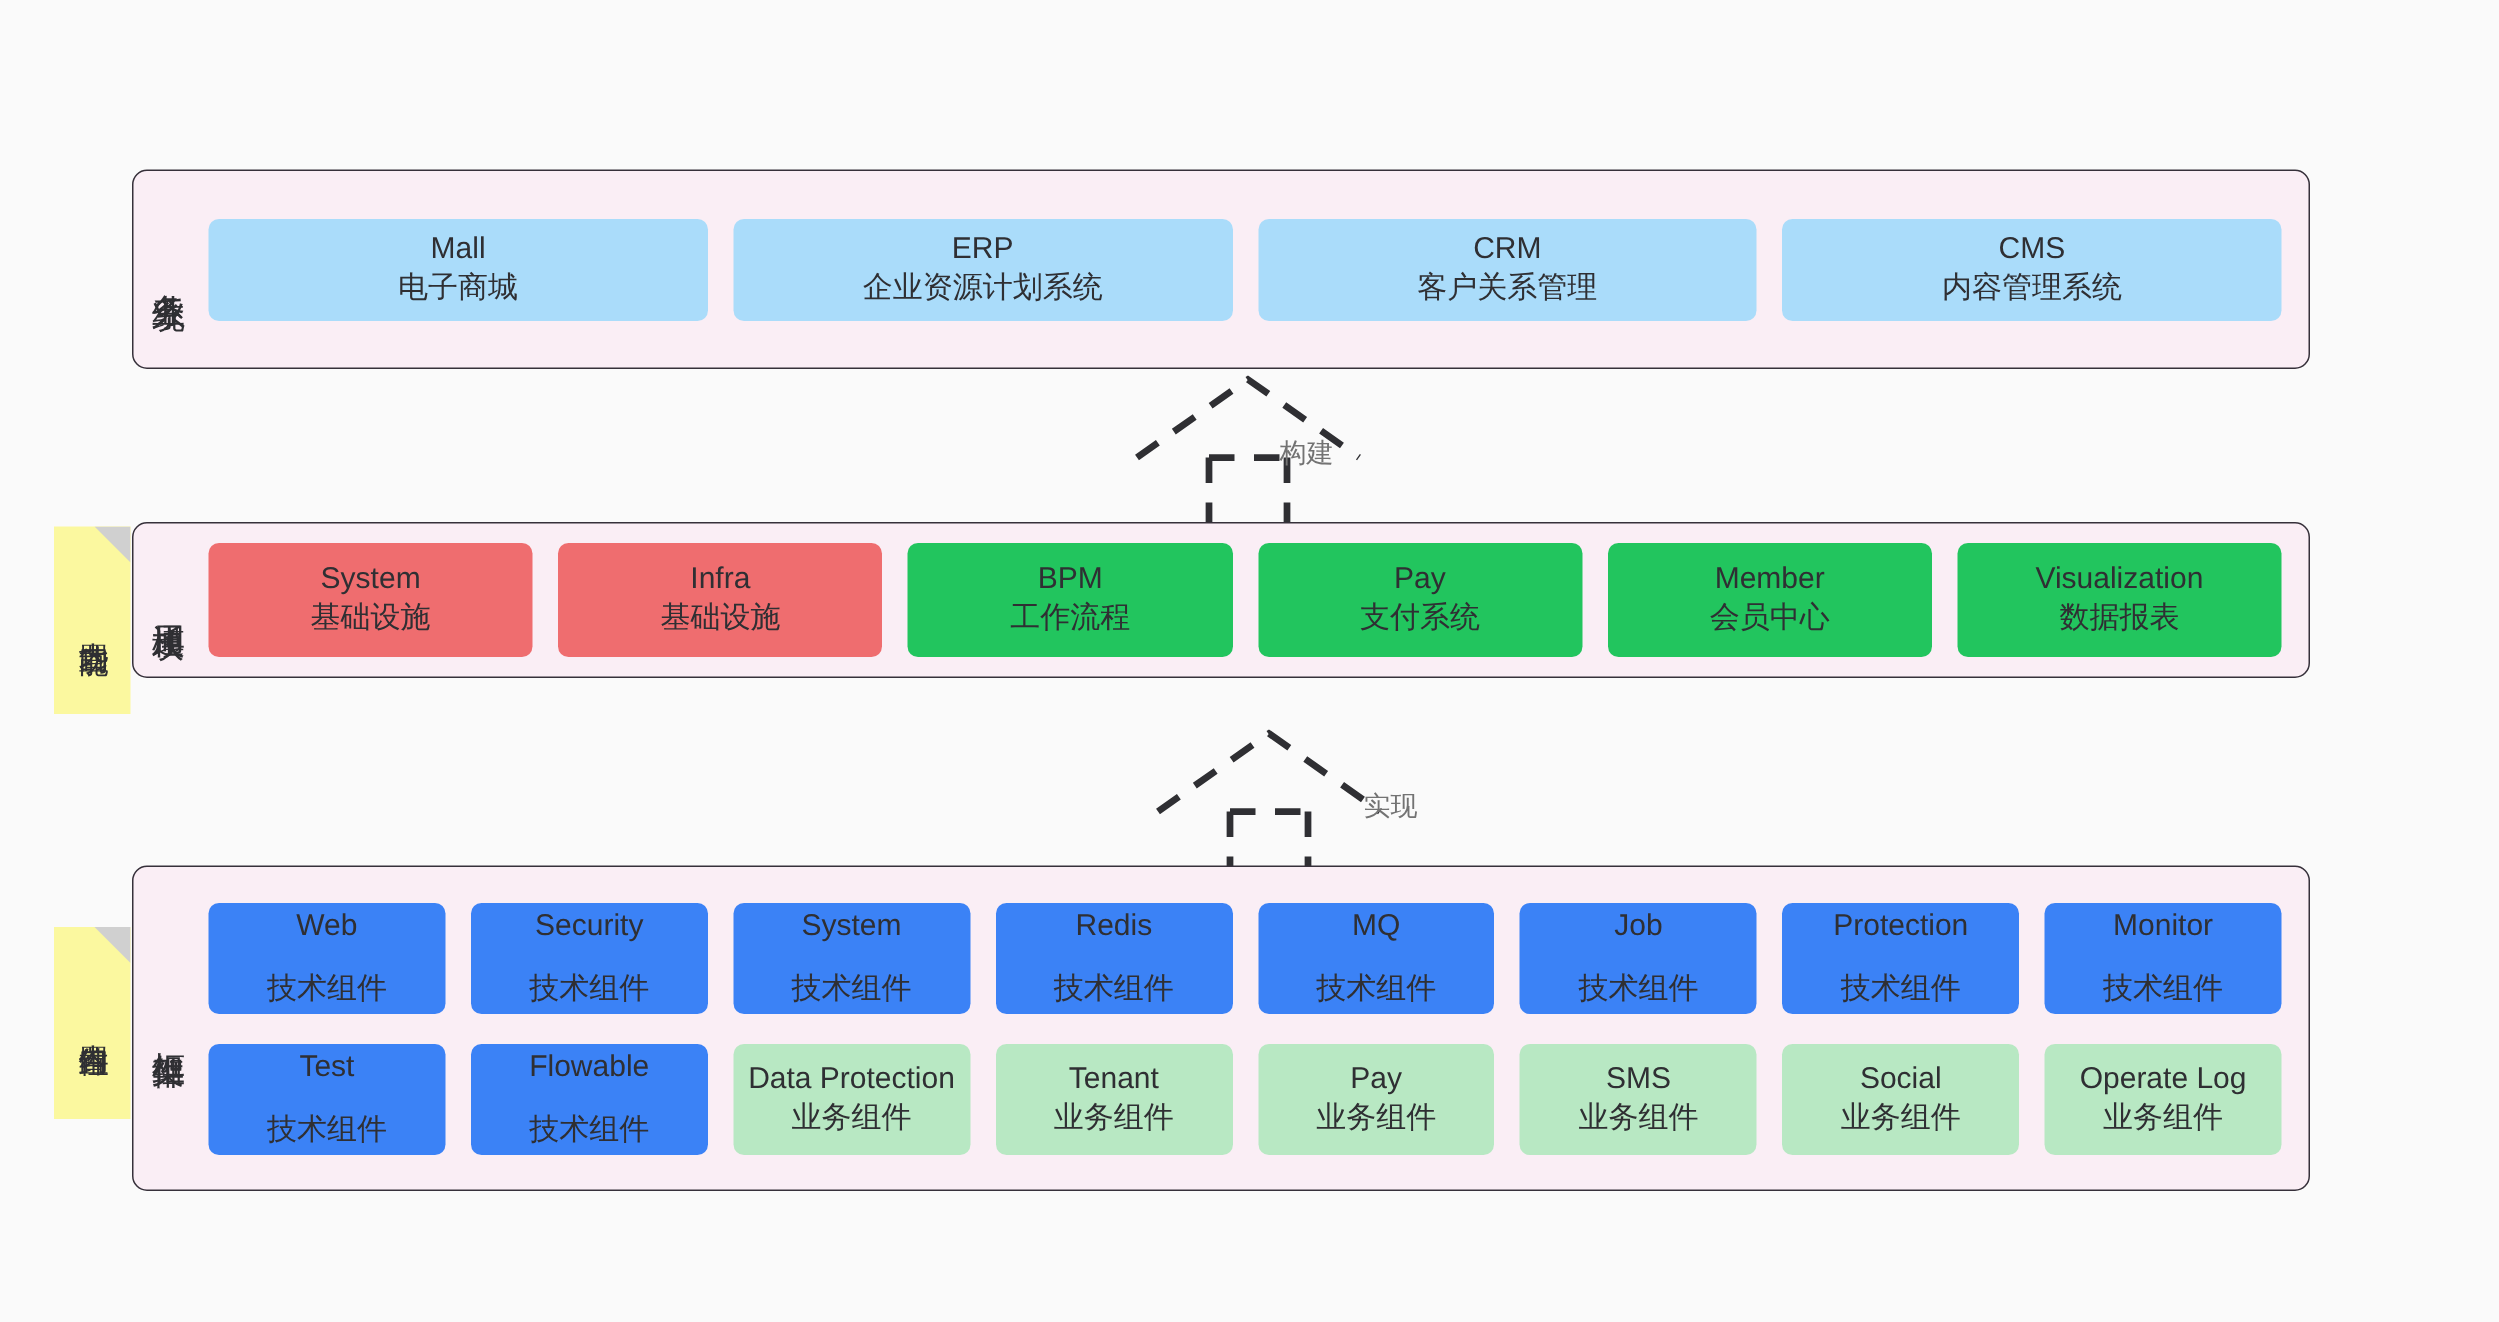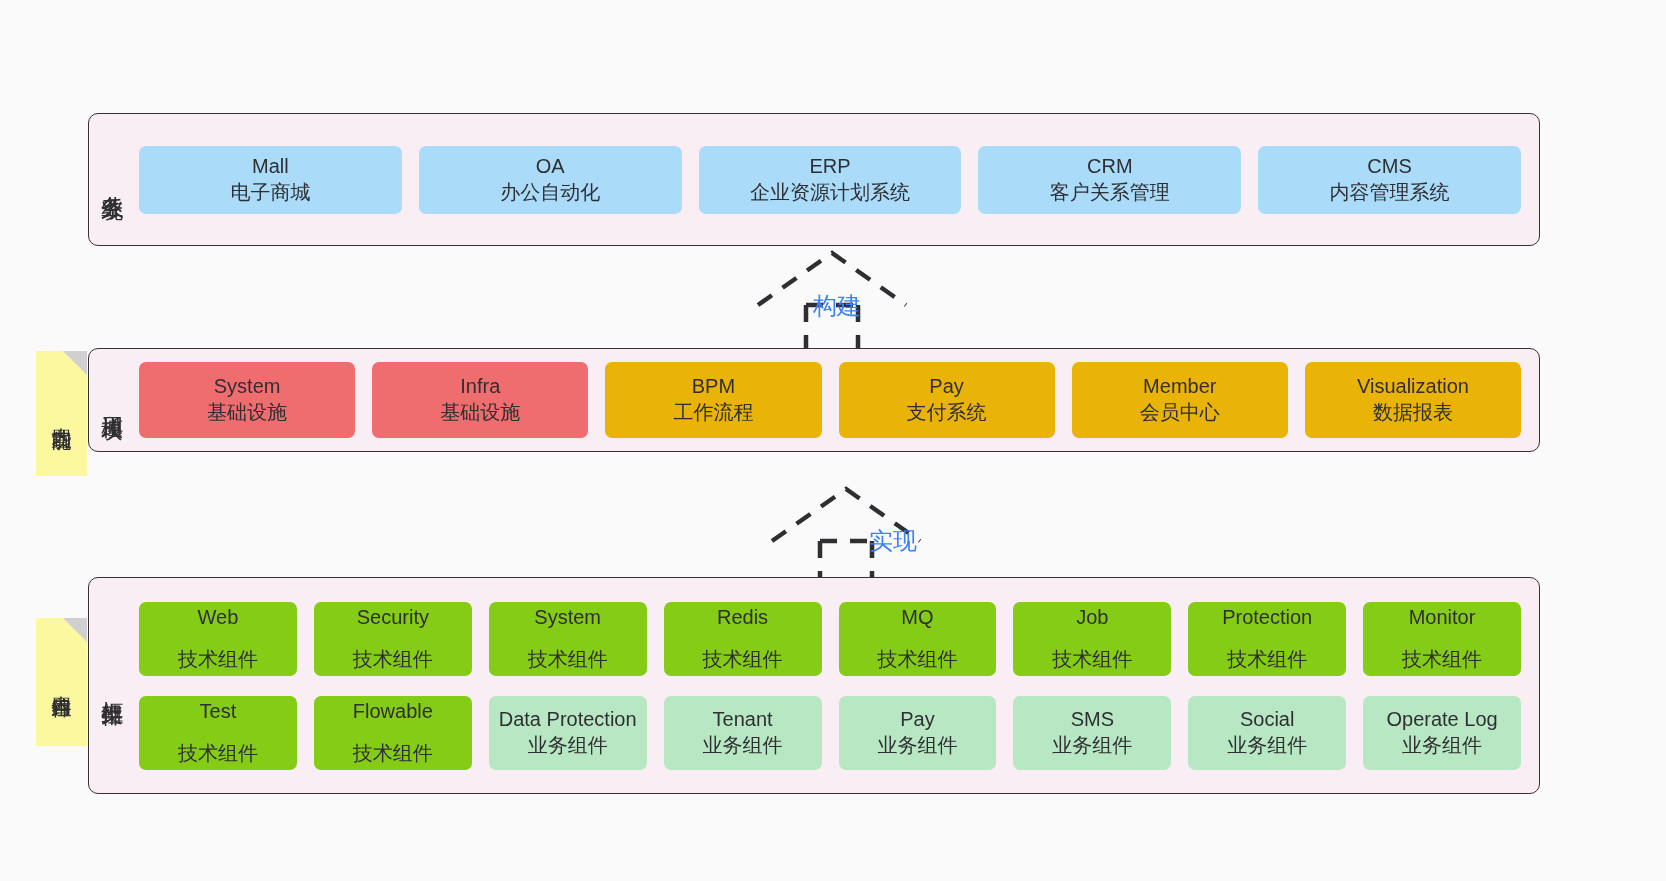--- a/index.html
+++ b/index.html
@@ -78,22 +78,22 @@
     box-sizing: border-box;
     padding: 4px 6px;
     user-select: none;
   }
   .card .card-en { display: block; text-align: right; }
   .card .card-cn { display: block; }
 
   
   .c-blue       { background: #aadcfa; }
   .c-red        { background: #ef6d6f; }
-  .c-pink       { background: #eab308; }
-  .c-green      { background: #84cc16; gap: 16px; }
+  .c-pink       { background: #22c55e; }
+  .c-green      { background: #3b82f6; gap: 16px; }
   .c-greenlight { background: #b8e8c3; }
 
   
   #panel-business { left: 88px;  top: 113px; width: 1452px; height: 133px; }
   #panel-common   { left: 88px;  top: 348px; width: 1452px; height: 104px; }
   #panel-frame    { left: 88px;  top: 577px; width: 1452px; height: 217px; }
 
   #panel-business .card { height: 68px; }
   #panel-common   .card { height: 76px; }
   #panel-frame    .card { height: 74px; }
@@ -133,49 +133,46 @@
   #sticky-common { left: 36px; top: 351px; height: 125px; }
   #sticky-frame  { left: 36px; top: 618px; height: 128px; }
 
   
   .uml-arrow {
     position: absolute;
     pointer-events: none;
   }
   .uml-arrow-label {
     position: absolute;
-    font-size: 24px;
-    color: #3b82f6;
+    font-size: 18px;
+    color: #737373;
     background: transparent;
     white-space: nowrap;
     user-select: none;
+    margin-left: 40px;
   }
   #arrow-build  { left: 752px; top: 249px; width: 160px; height: 100px; }
   #label-build  { left: 813px; top: 290px; }
   #arrow-impl   { left: 766px; top: 485px; width: 160px; height: 100px; }
   #label-impl   { left: 869px; top: 525px; }
 </style>
 </head>
 <body>
 
 <div id="stage">
 
   <div class="layer-panel" id="panel-business">
     <div class="layer-title">业务系统</div>
     <div class="cards-area">
       <div class="card-row">
         <div class="card c-blue">
           <span class="card-en">Mall</span>
           <span class="card-cn">电子商城</span>
         </div>
         <div class="card c-blue">
-          <span class="card-en">OA</span>
-          <span class="card-cn">办公自动化</span>
-        </div>
-        <div class="card c-blue">
           <span class="card-en">ERP</span>
           <span class="card-cn">企业资源计划系统</span>
         </div>
         <div class="card c-blue">
           <span class="card-en">CRM</span>
           <span class="card-cn">客户关系管理</span>
         </div>
         <div class="card c-blue">
           <span class="card-en">CMS</span>
           <span class="card-cn">内容管理系统</span>

